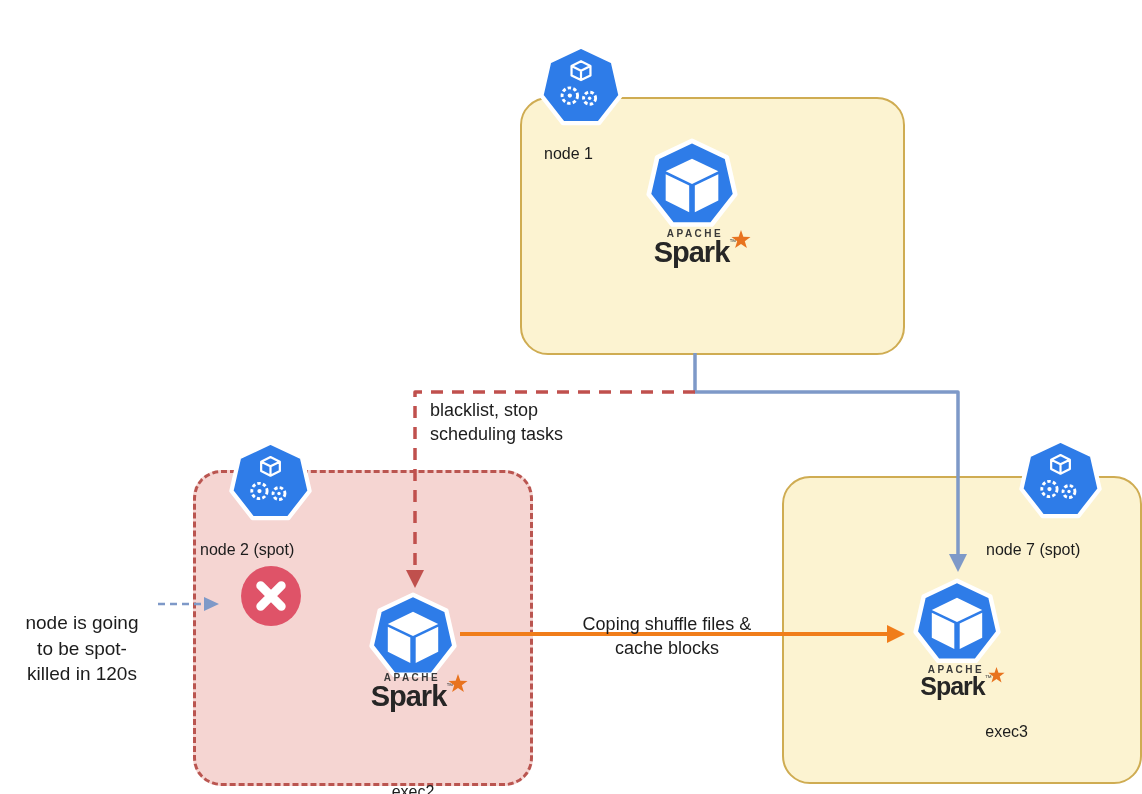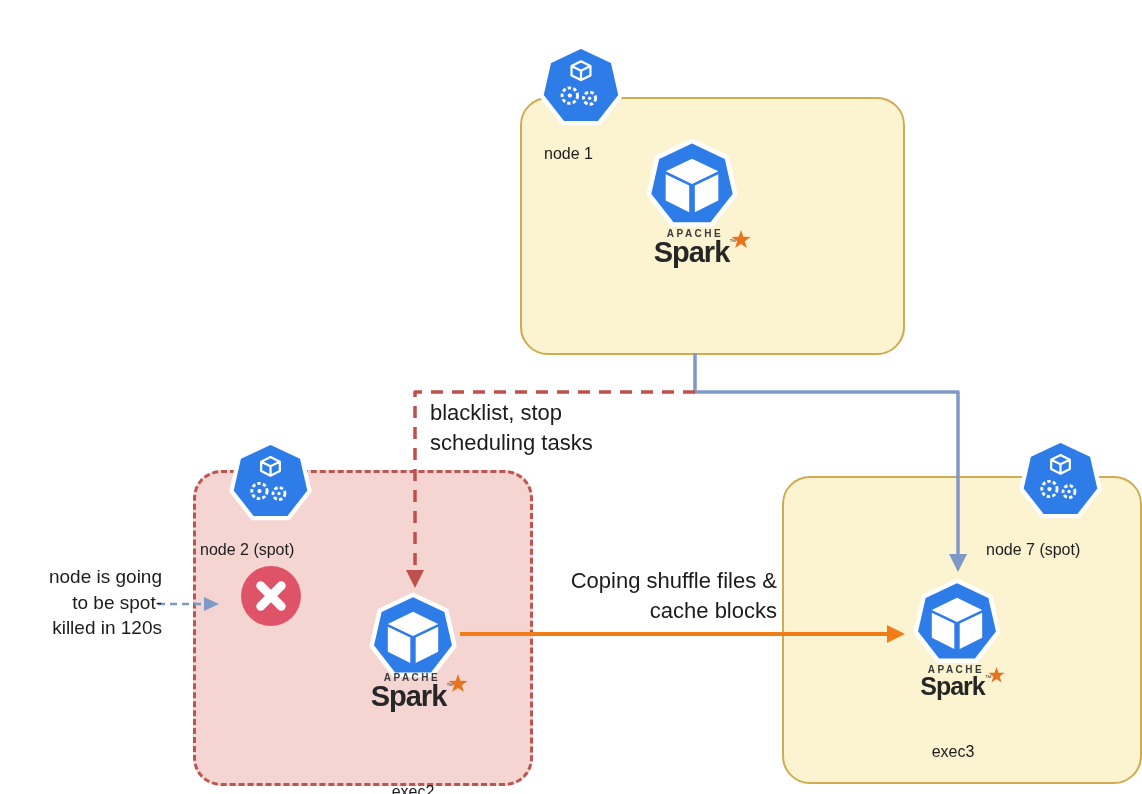--- a/index.html
+++ b/index.html
@@ -30,22 +30,22 @@
   .k8s-glyph{fill:none;stroke:#ffffff;stroke-width:2.6;stroke-linejoin:round;}
   .k8s-gear{fill:none;stroke:#ffffff;stroke-width:3.4;stroke-dasharray:4 2.6;}
   .k8s-dot{fill:#ffffff;}
   .cube-face{fill:#ffffff;}
 
   .err-circle{fill:var(--error-red);}
   .err-x{stroke:#ffffff;stroke-width:8.5;stroke-linecap:round;fill:none;}
 
   .lbl{position:absolute;color:var(--text-dark);font-size:16px;line-height:1.3;}
   .lbl.center{text-align:center;}
-  .annot{position:absolute;color:var(--text-dark);font-size:22px;line-height:1.35;white-space:pre-line;}
-  .annot.center{text-align:right;}
+  .annot{position:absolute;color:var(--text-dark);font-size:18px;line-height:1.35;white-space:pre-line;}
+  .annot.center{text-align:center;margin-top:46px;}
 
   .spark{position:absolute;text-align:center;color:#2d2d2d;}
   .spark .apache{display:block;font-size:10px;font-weight:700;letter-spacing:2.5px;color:#3a3a3a;}
   .spark .word-row{position:relative;display:inline-block;line-height:0.95;}
   .spark .word{font-size:29px;font-weight:700;letter-spacing:-1px;color:#262626;margin-top:41px;}
   .spark .tm{font-size:7px;vertical-align:top;color:#444;}
   .spark .star{position:absolute;right:-15px;top:-9px;width:20px;height:20px;}
   .spark-star{fill:var(--spark-orange);}
 
   .connectors{position:absolute;left:0;top:0;width:1142px;height:794px;pointer-events:none;}
@@ -170,21 +170,21 @@
         </svg>
     </span>
   </div>
 
   <div class="lbl" style="left:544px;top:144px;">node 1</div>
 
   <div class="lbl" style="left:200px;top:540px;">node 2 (spot)</div>
   <div class="lbl center" style="left:338px;top:738px;width:150px;margin-top:44px;">exec2</div>
 
   <div class="lbl" style="left:986px;top:540px;">node 7 (spot)</div>
-  <div class="lbl center" style="left:878px;top:742px;width:150px;">exec3</div>
+  <div class="lbl center" style="left:878px;top:722px;width:150px;text-align:right;">exec3</div>
 
   <div class="annot" style="left:430px;top:398px;width:190px;">blacklist, stop
 scheduling tasks</div>
   <div class="annot center" style="left:557px;top:566px;width:220px;">Coping shuffle files &amp;
 cache blocks</div>
   <div class="annot center" style="left:2px;top:564px;width:160px;font-size:19px;">node is going
 to be spot-
 killed in 120s</div>
 
 </div>

